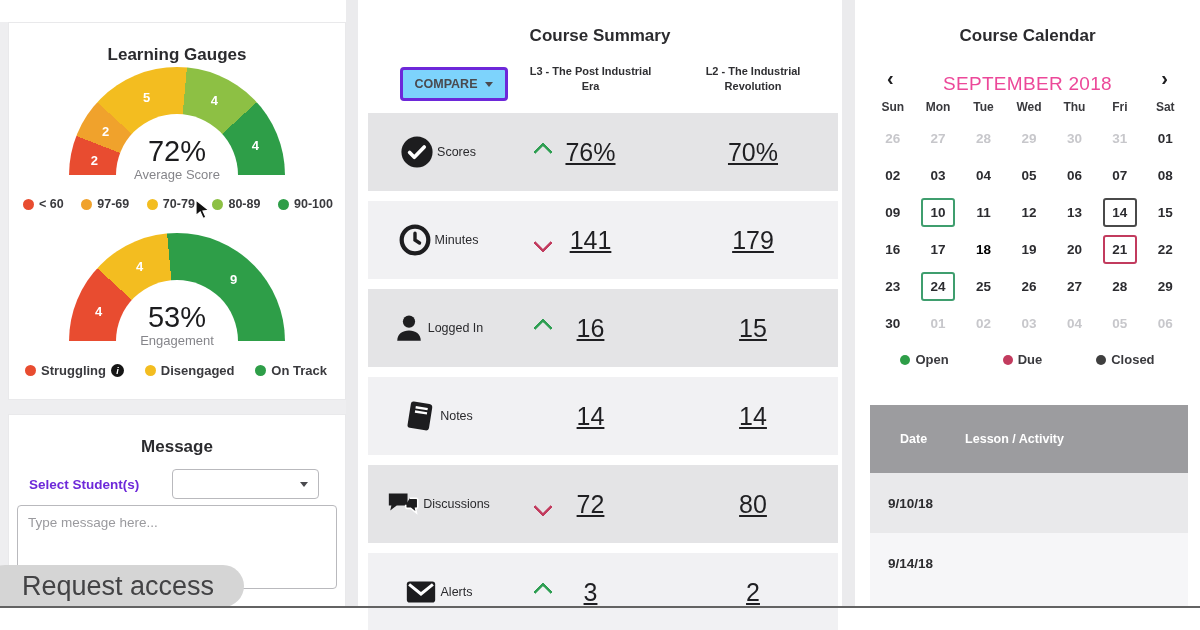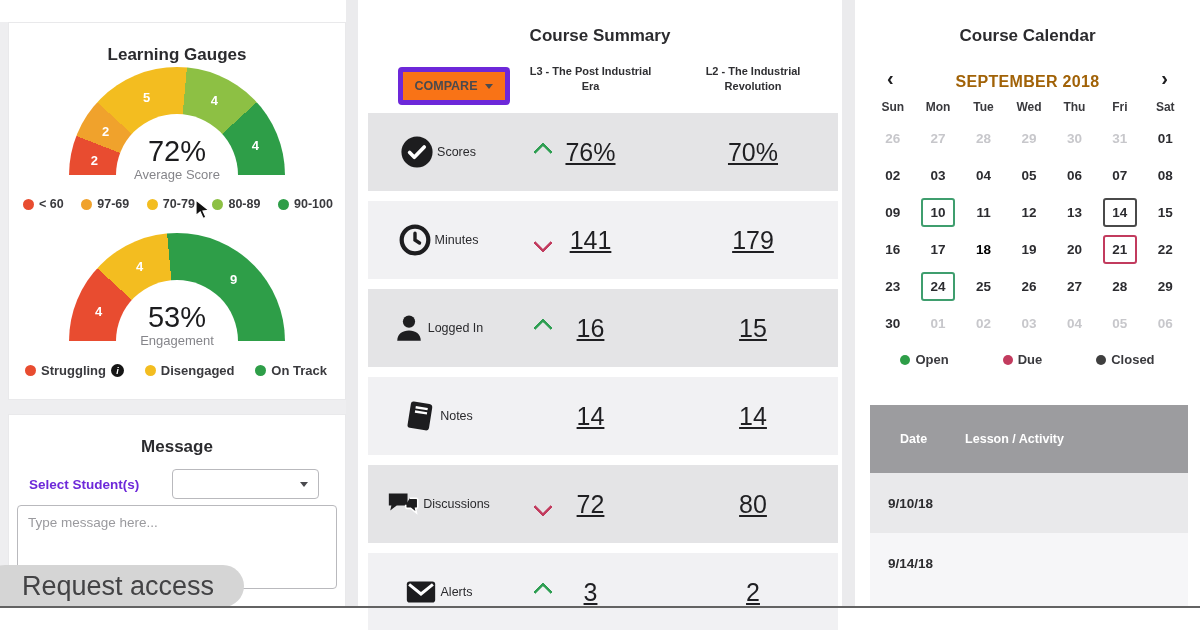--- a/index.html
+++ b/index.html
@@ -55,22 +55,22 @@
   .msg-textarea::placeholder{color:#9a9a9e;}
 
   .request-pill{left:-16px;top:565px;height:42px;padding:0 30px 0 38px;background:#d5d5d5;
                 border-radius:26px;display:flex;align-items:center;font-size:27px;color:#434345;
                 z-index:5;cursor:pointer;}
 
   
   .panel-summary{left:358px;top:0;width:484px;height:607px;background:#fff;}
   .sum-title{top:26px;}
   .sum-head{top:62px;left:10px;width:470px;display:grid;grid-template-columns:140px 165px 160px;align-items:start;}
-  .compare-btn{justify-self:center;margin-top:5px;display:flex;align-items:center;gap:8px;background:#f97316;
-               border:5px solid #6d28d9;border-radius:4px;padding:7px 12px;font-size:12.5px;font-weight:700;
+  .compare-btn{justify-self:center;margin-top:5px;display:flex;align-items:center;gap:8px;background:#7dd3fc;
+               border:3px solid #6d28d9;border-radius:4px;padding:7px 12px;font-size:12.5px;font-weight:700;
                color:#4a4a4e;cursor:pointer;font-family:inherit;margin-left:32px;}
   .col-head{text-align:center;font-size:11px;font-weight:700;color:#2f2f32;line-height:1.35;
             justify-self:center;max-width:140px;margin-top:2px;}
   .sum-rows{top:113px;left:10px;width:470px;display:flex;flex-direction:column;gap:10px;}
   .sum-row{height:78px;display:grid;grid-template-columns:140px 165px 160px;align-items:center;flex:0 0 auto;}
   .sum-row:nth-child(even){background:#f1f1f3;}
   .sum-row:nth-child(odd){background:#e4e4e6;}
   .icon-cell{display:flex;flex-direction:row;align-items:center;justify-content:center;gap:3px;}
   .icon-cell svg{display:block;}
   .row-label{font-size:12.5px;color:#2a2a2d;}
@@ -80,21 +80,21 @@
   .chev.up{color:var(--up);transform:rotate(45deg);}
   .chev.down{color:var(--down);transform:rotate(225deg);margin-top:-4px;}
   .chev:not(.up):not(.down){visibility:hidden;}
 
   
   .panel-calendar{left:855px;top:0;width:345px;height:607px;background:#fff;}
   .cal-title{top:26px;}
   .cal-nav-btn{top:68px;font-size:20px;font-weight:700;color:#1d1d1f;cursor:pointer;line-height:1;}
   .cal-prev{left:32px;}
   .cal-next{right:32px;}
-  .cal-month{top:73px;left:0;right:0;text-align:center;font-size:16px;font-weight:700;color:#a16207;
+  .cal-month{top:73px;left:0;right:0;text-align:center;font-size:19px;font-weight:400;color:#ec4899;
              letter-spacing:.3px;}
   .cal-grid{left:15px;top:96px;width:318px;display:grid;grid-template-columns:repeat(7,1fr);}
   .cal-days{top:120px;}
   .cal-dow{height:22px;display:flex;align-items:center;justify-content:center;font-size:12px;
            font-weight:700;color:#3a3a3e;}
   .cal-cell{height:37px;display:flex;align-items:center;justify-content:center;cursor:pointer;}
   .cal-num{min-width:26px;height:25px;padding:0 2px;display:flex;align-items:center;justify-content:center;
            font-size:13.5px;font-weight:600;color:#2c2c30;border:2px solid transparent;border-radius:3px;}
   .cal-num.muted{color:#c7c7cb;}
   .cal-num.today{font-weight:800;color:#000;}

